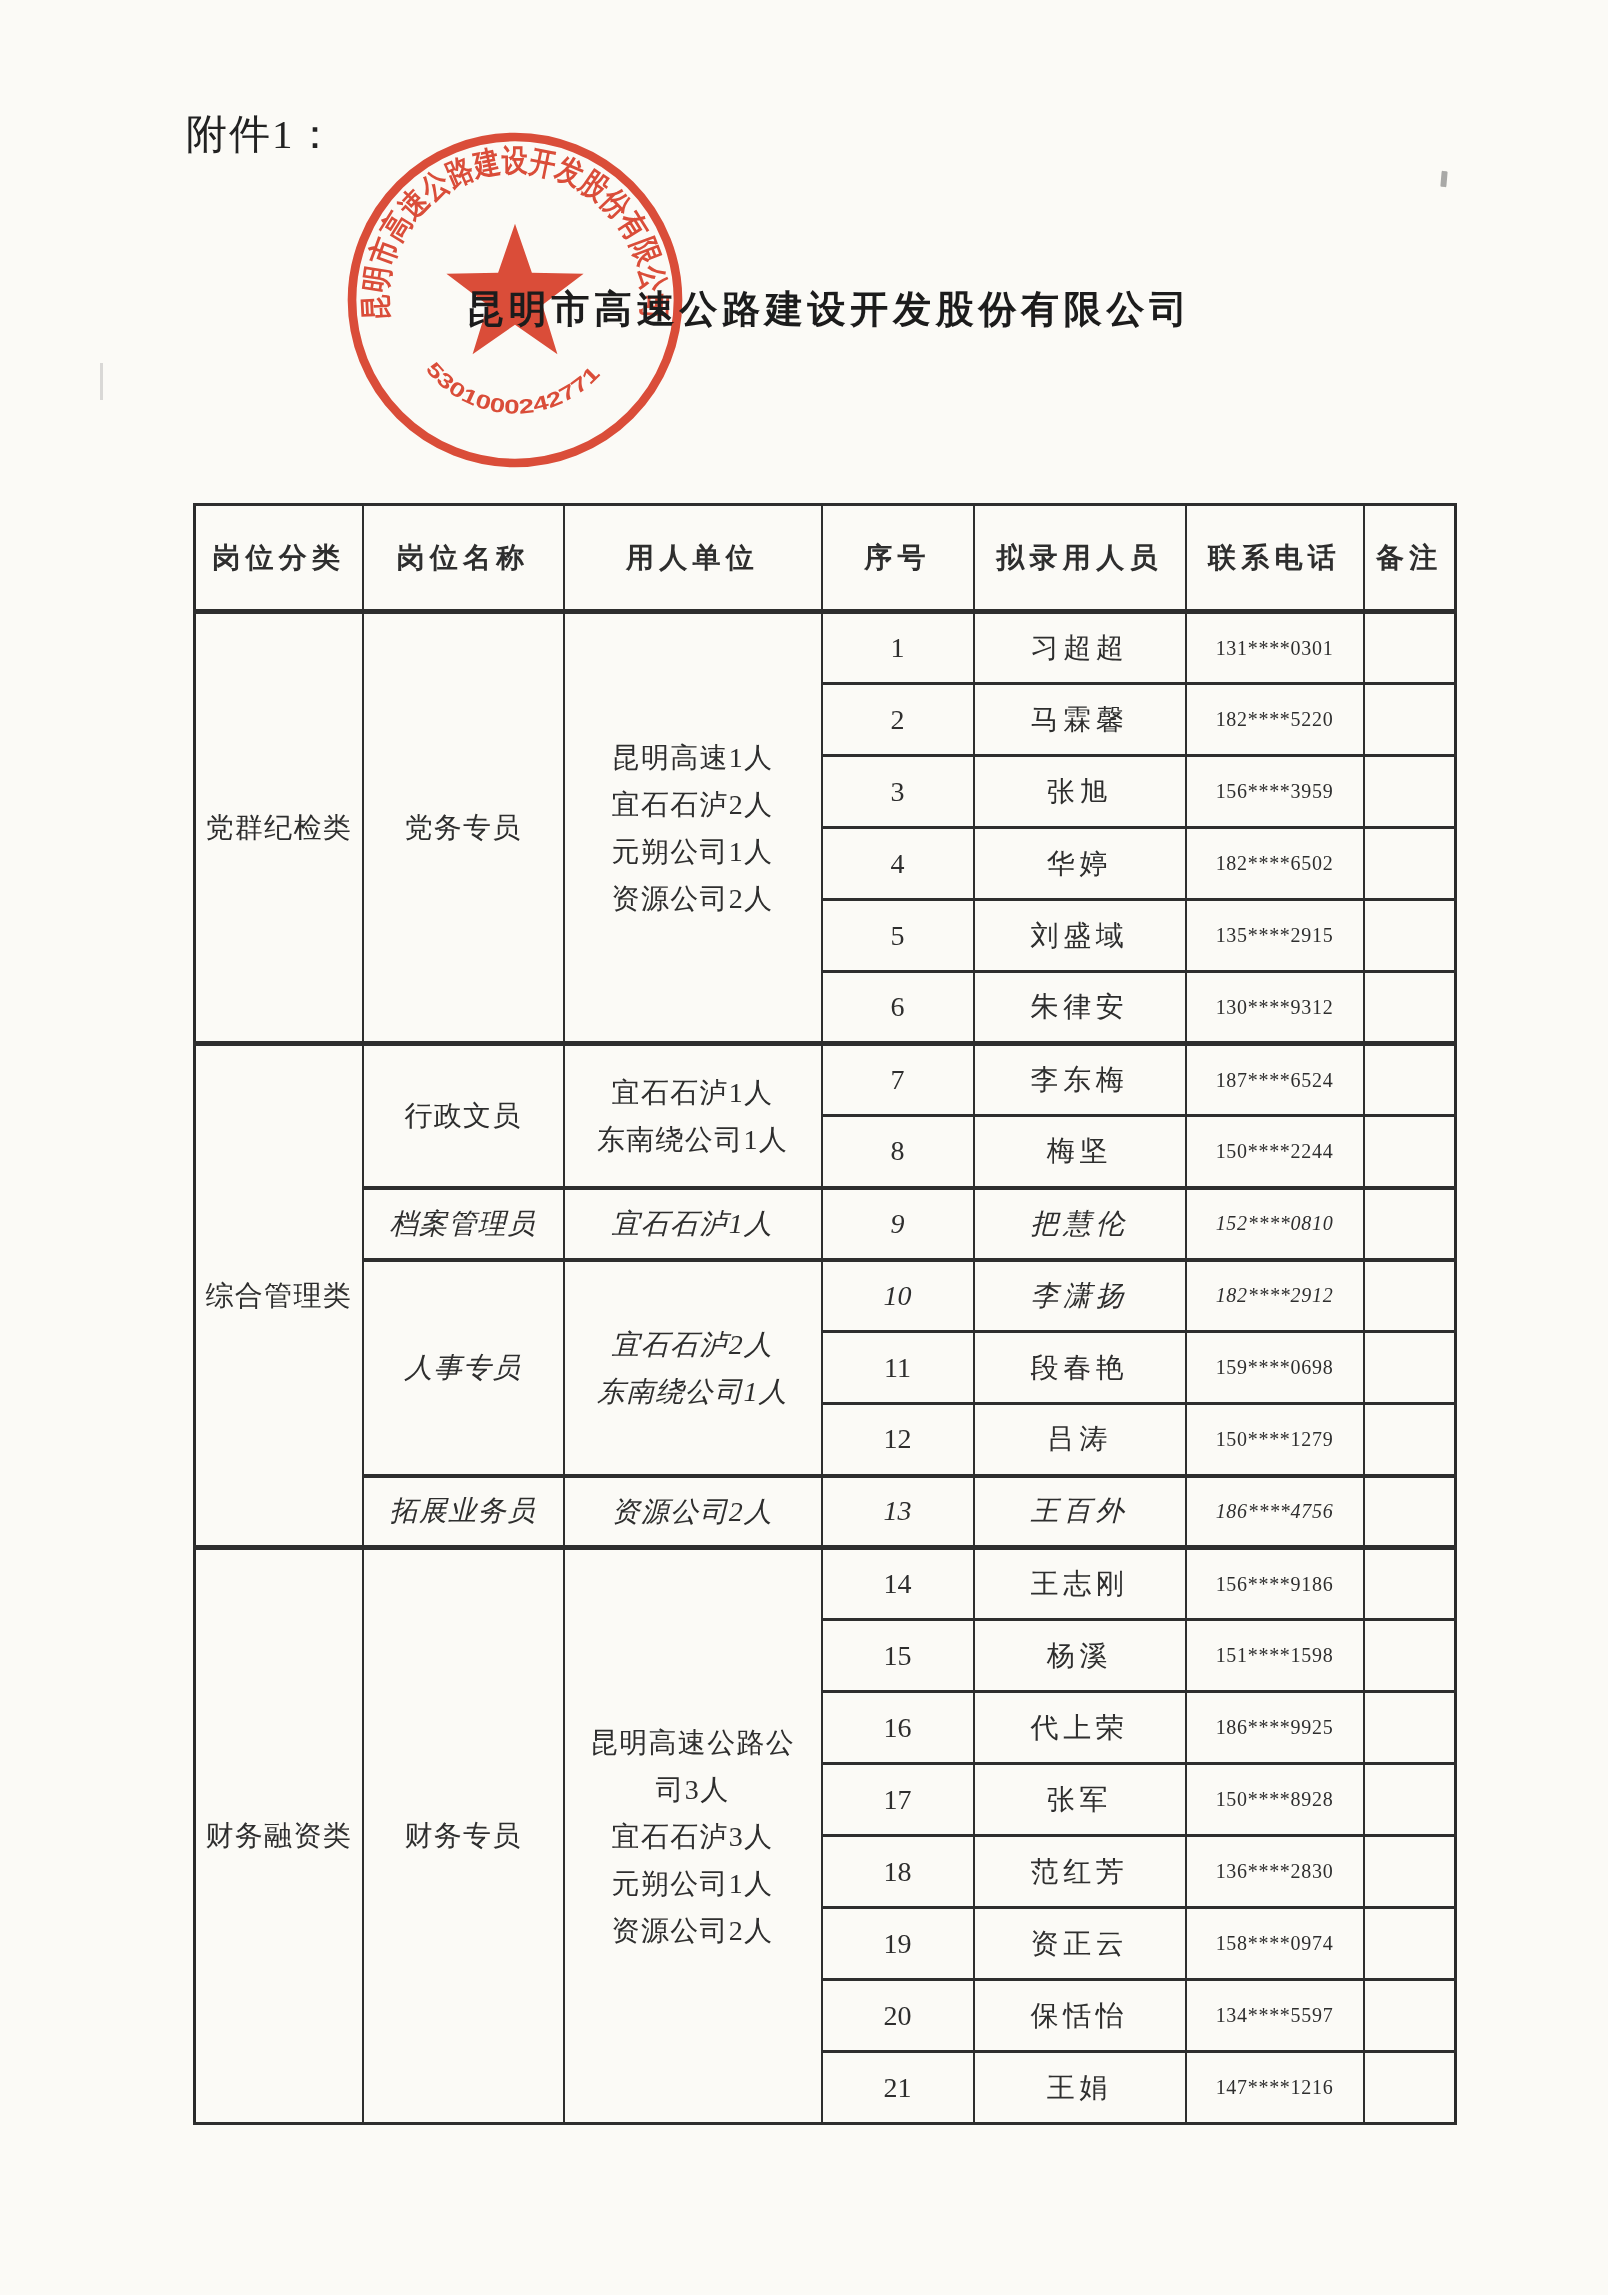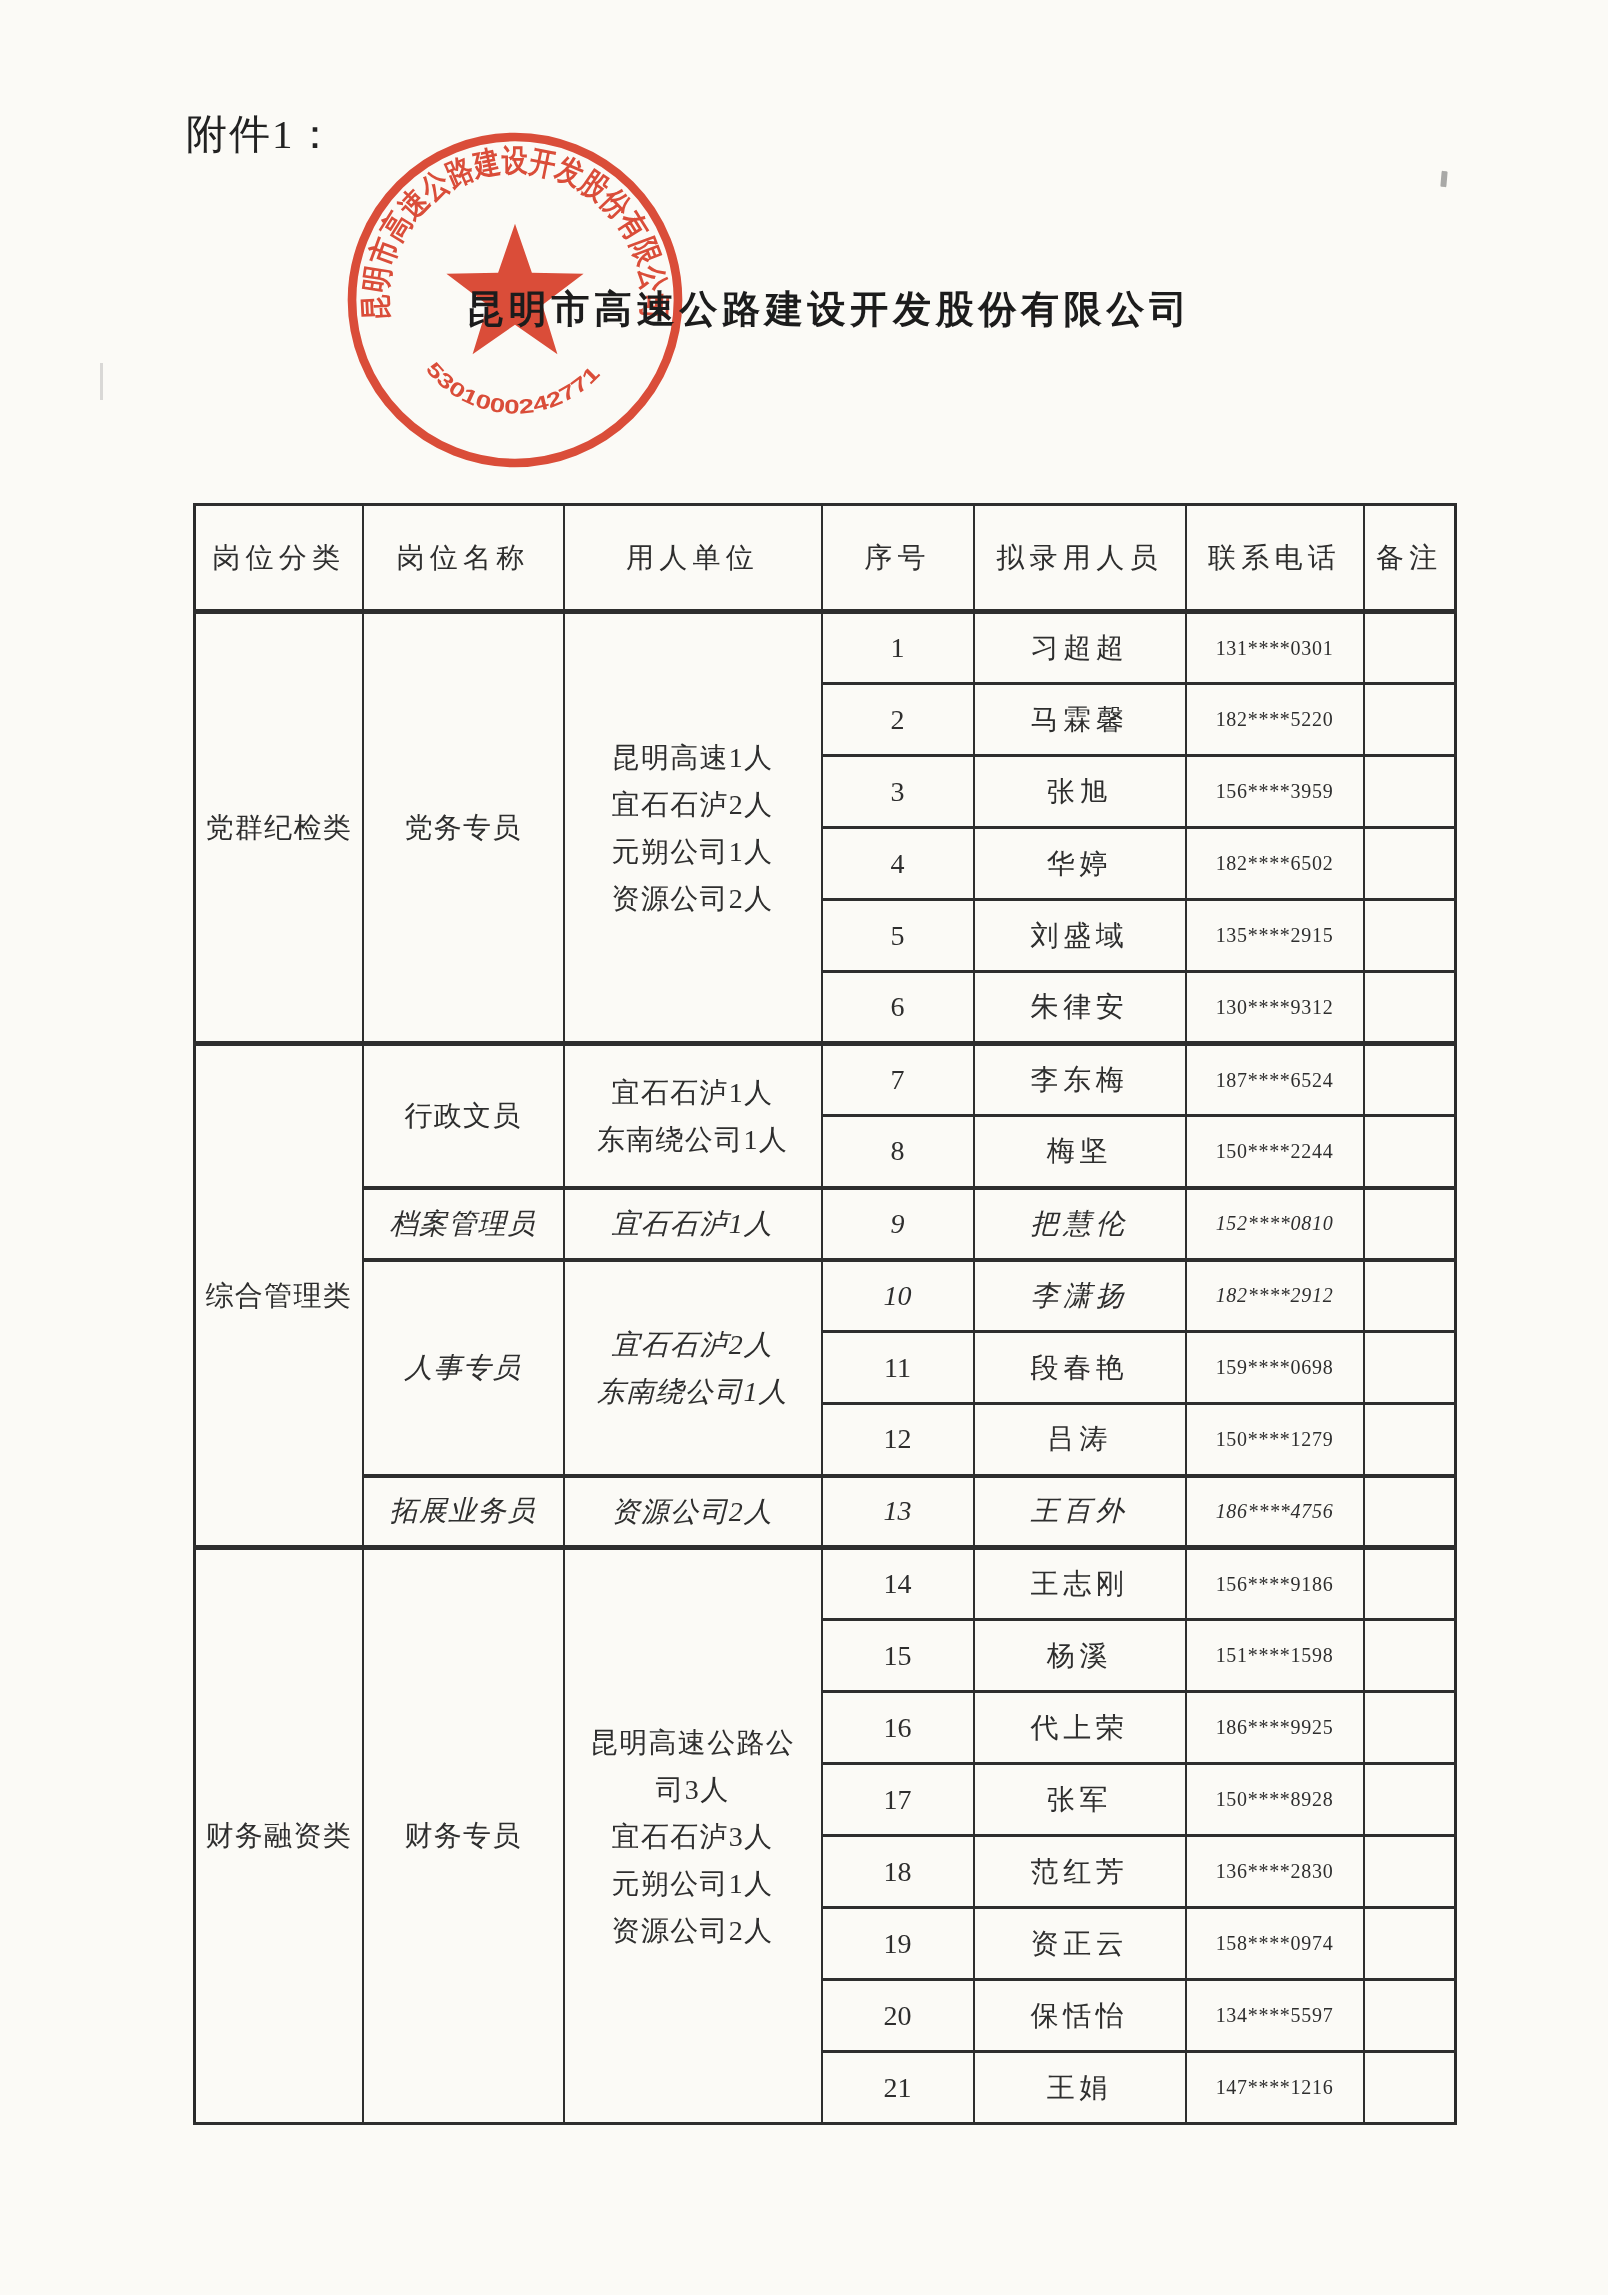--- a/index.html
+++ b/index.html
@@ -42,21 +42,21 @@
     border:2px solid #2e2e2e;
     border-top-width:3.3px;border-bottom-width:3.3px;
     text-align:center;vertical-align:middle;
     padding:0 4px;
     overflow:hidden;
   }
   table.hire{border:3.3px solid #2a2a2a;}
   table.hire thead tr{height:107px;}
   table.hire tbody tr{height:72px;}
   table.hire th{
-    font-weight:normal;letter-spacing:5.3px;border-bottom-width:4.7px;
+    font-weight:bold;letter-spacing:5.3px;border-bottom-width:4.7px;
   }
   td.emp, td.cat, td.pos{letter-spacing:1.3px;}
   td.emp{white-space:pre-line;font-size:28px;line-height:47px;}
   td.name{letter-spacing:4.7px;}
   td.phone{font-size:20px;letter-spacing:0.7px;}
   td.seq{font-size:28px;}
   tr.sec td{border-top-width:5.3px;}
   tr.pos-start td{border-top-width:4.7px;font-style:italic;}
   .artifact{position:absolute;background:#666;z-index:1;}
   .a1{left:1441px;top:171px;width:6px;height:16px;opacity:.55;transform:rotate(5deg);border-radius:1.3px;}

